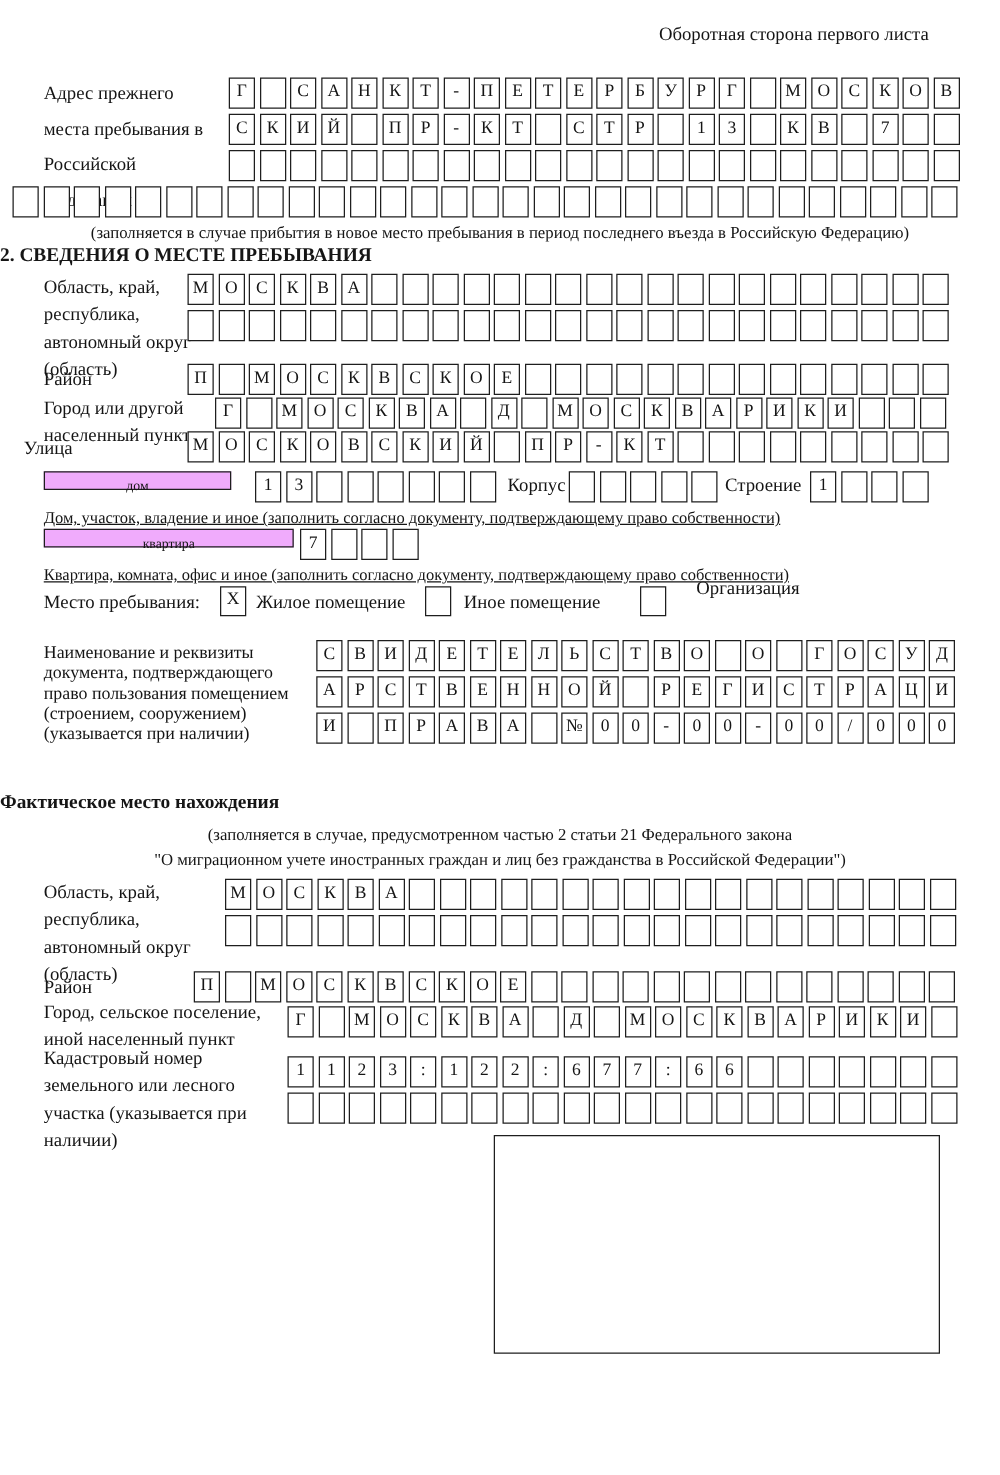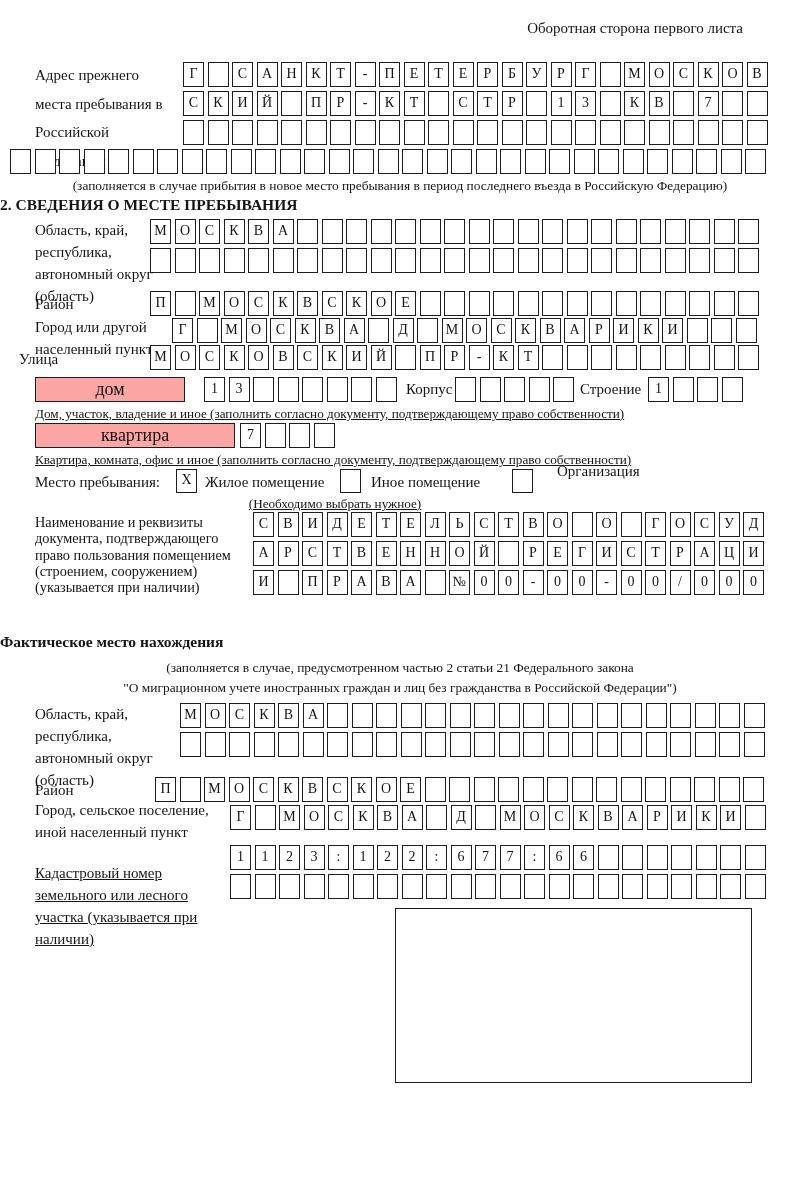--- a/index.html
+++ b/index.html
@@ -9,22 +9,22 @@
   }
   .abs{position:absolute;}
   .lbl{font-size:15px;line-height:22px;}
   .cellrow{position:absolute;display:flex;gap:3.5px;}
   .cell{
     flex:none;width:21px;height:25px;box-sizing:border-box;
     border:1.6px solid #1e1e1e;text-align:center;
     font-size:14px;line-height:21px;background:#fff;
   }
   .fieldbox{
-    position:absolute;box-sizing:border-box;height:25px;border:1.6px solid #1e1e1e;
-    text-align:center;font-size:18px;line-height:22px;background:#fca5a5;
+    position:absolute;box-sizing:border-box;height:15px;border:1.6px solid #1e1e1e;
+    text-align:center;font-size:11px;line-height:22px;background:#f0abfc;
   }
   .cb{
     position:absolute;box-sizing:border-box;width:21px;height:24px;border:1.6px solid #1e1e1e;
     text-align:center;font-size:14px;line-height:20px;background:#fff;
   }
   .caption{font-size:13.2px;line-height:16px;text-decoration:underline;}
   .note{font-size:13.4px;line-height:17px;text-align:center;width:800px;left:0;}
   .title{font-size:15.5px;font-weight:bold;text-align:left;width:800px;left:0;}
   .stampbox{position:absolute;box-sizing:border-box;border:1.8px solid #1e1e1e;background:#fff;}
 </style>
@@ -330,21 +330,20 @@
     </div>
   <div class="abs caption" style="left:35px;top:452px;width:740px;">Квартира, комната, офис и иное (заполнить согласно документу, подтверждающему право собственности)</div>
 
   <div class="abs lbl" style="left:35px;top:471px;">Место пребывания:</div>
   <div class="cb" style="left:176px;top:469px;">X</div>
   <div class="abs lbl" style="left:205px;top:471px;">Жилое помещение</div>
   <div class="cb" style="left:340px;top:469px;"></div>
   <div class="abs lbl" style="left:371px;top:471px;">Иное помещение</div>
   <div class="cb" style="left:512px;top:469px;"></div>
   <div class="abs lbl" style="left:557px;top:460px;">Организация</div>
-  <div class="abs caption" style="left:155px;top:496px;width:360px;text-align:center;">(Необходимо выбрать нужное)</div>
 
   <div class="abs" style="left:35px;top:514px;width:220px;font-size:14.3px;line-height:16.3px;">Наименование и реквизиты документа, подтверждающего право пользования помещением (строением, сооружением) (указывается при наличии)</div>
   <div class="cellrow" style="left:253px;top:512px;">
       <div class="cell">С</div>
       <div class="cell">В</div>
       <div class="cell">И</div>
       <div class="cell">Д</div>
       <div class="cell">Е</div>
       <div class="cell">Т</div>
       <div class="cell">Е</div>
@@ -516,21 +515,21 @@
       <div class="cell">К</div>
       <div class="cell">В</div>
       <div class="cell">А</div>
       <div class="cell">Р</div>
       <div class="cell">И</div>
       <div class="cell">К</div>
       <div class="cell">И</div>
       <div class="cell"></div>
     </div>
 
-  <div class="abs lbl" style="left:35px;top:862px;width:190px;text-decoration:underline;">Кадастровый номер земельного или лесного участка (указывается при наличии)</div>
+  <div class="abs lbl" style="left:35px;top:836px;width:190px;">Кадастровый номер земельного или лесного участка (указывается при наличии)</div>
   <div class="cellrow" style="left:230px;top:845px;">
       <div class="cell">1</div>
       <div class="cell">1</div>
       <div class="cell">2</div>
       <div class="cell">3</div>
       <div class="cell">:</div>
       <div class="cell">1</div>
       <div class="cell">2</div>
       <div class="cell">2</div>
       <div class="cell">:</div>

